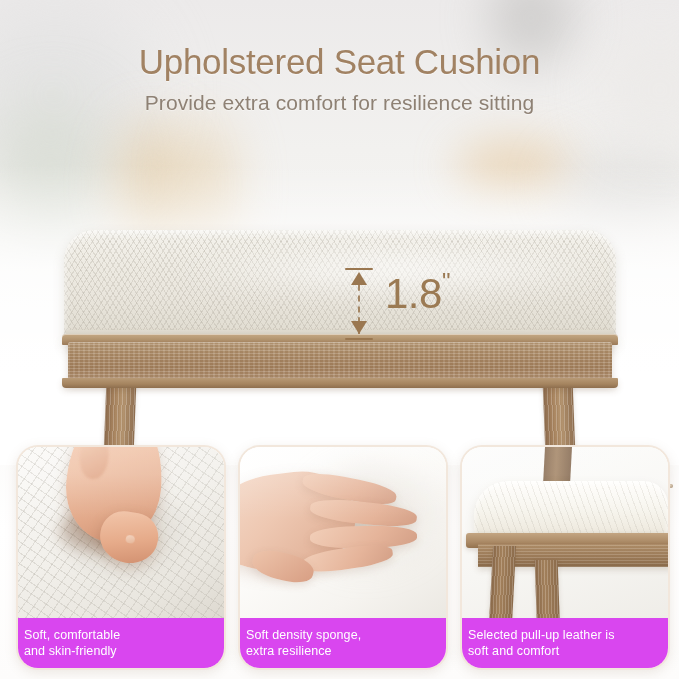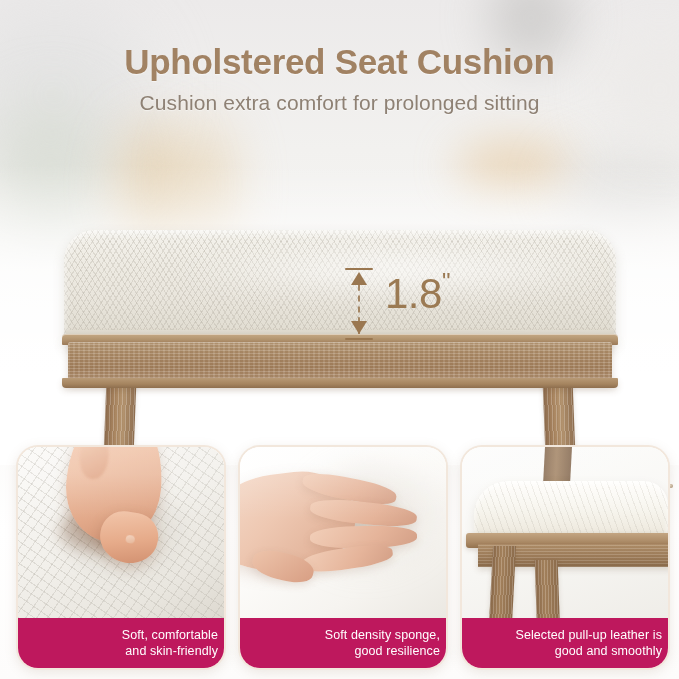--- a/index.html
+++ b/index.html
@@ -23,21 +23,21 @@
   .blob-tan3{left:455px;top:140px;width:120px;height:52px;background:#e3c191;opacity:.55;filter:blur(22px);}
   .blob-dark-r{left:488px;top:-28px;width:86px;height:92px;background:#b9b8b6;opacity:.55;filter:blur(24px);}
   .blob-gray-r{left:556px;top:150px;width:150px;height:70px;background:#d9d8d6;opacity:.6;filter:blur(26px);}
   .blob-gray-r2{left:600px;top:30px;width:120px;height:120px;background:#eceae8;filter:blur(28px);}
   .bg-wash{position:absolute;left:0;right:0;top:165px;height:300px;
     background:linear-gradient(to bottom,rgba(255,255,255,0) 0%,rgba(255,255,255,.82) 35%,#ffffff 70%);}
 
   
   .header{position:absolute;left:0;right:0;top:42px;text-align:center;z-index:6;}
   .title{
-    font-size:35px;font-weight:bold;letter-spacing:-.3px;
+    font-size:35px;font-weight:normal;letter-spacing:-.3px;
     color:#a18263;line-height:1.12;margin:0;
     text-shadow:0 1px 1px rgba(255,255,255,.55);
   }
   .subtitle{
     margin:9px 0 0 0;font-size:21px;font-weight:400;letter-spacing:.1px;
     color:#8e8174;line-height:1.2;
     text-shadow:0 1px 1px rgba(255,255,255,.5);
   }
 
   
@@ -114,22 +114,22 @@
     background:#fff;
     box-shadow:0 3px 12px rgba(150,125,100,.16);
     border:2px solid rgba(241,230,218,.95);
   }
   .card-1{left:16px;width:206px;}
   .card-2{left:238px;width:206px;}
   .card-3{left:460px;width:206px;text-decoration:underline;}
 
   .card-photo{position:absolute;left:0;top:0;right:0;height:171px;overflow:hidden;}
   .card-cap{position:absolute;left:0;right:0;bottom:0;height:50px;
-    background:#be185d;
-    display:flex;flex-direction:column;align-items:flex-end;justify-content:center;
+    background:#d946ef;
+    display:flex;flex-direction:column;align-items:flex-start;justify-content:center;
     color:#ffffff;font-size:12.5px;line-height:1.32;text-align:center;font-weight:400;
     letter-spacing:.1px;padding:0 6px;box-sizing:border-box;}
 
   
   .p1{position:absolute;inset:0;
     background:
       repeating-linear-gradient(35deg,rgba(188,184,175,.38) 0 1px,rgba(255,255,255,0) 1px 9px),
       repeating-linear-gradient(-55deg,rgba(188,184,175,.38) 0 1px,rgba(255,255,255,0) 1px 9px),
       linear-gradient(150deg,#fbfaf8 0%,#f2f0eb 45%,#e9e6df 78%,#ddd9d0 100%);
   }
@@ -212,21 +212,21 @@
   <div class="bg-blob blob-tan1"></div>
   <div class="bg-blob blob-tan2"></div>
   <div class="bg-blob blob-tan3"></div>
   <div class="bg-blob blob-dark-r"></div>
   <div class="bg-blob blob-gray-r"></div>
   <div class="bg-blob blob-gray-r2"></div>
   <div class="bg-wash"></div>
 
   <div class="header">
     <h1 class="title">Upholstered Seat Cushion</h1>
-    <p class="subtitle">Cushion extra comfort for prolonged sitting</p>
+    <p class="subtitle">Provide extra comfort for resilience sitting</p>
   </div>
 
   <div class="hero">
     <div class="legs-wrap">
       <div class="leg leg-l"></div>
       <div class="leg leg-r"></div>
     </div>
 
     <div class="cushion">
       <div class="cushion-hl"></div>
@@ -282,36 +282,36 @@
           <div class="fgr fgr1"></div>
           <div class="fgr fgr2"></div>
           <div class="fgr fgr3"></div>
           <div class="fgr fgr4"></div>
           <div class="thumb"></div>
         </div>
         <div class="card-ovl"></div>
       </div>
       <div class="card-cap">
         <span>Soft density sponge,</span>
-        <span>good resilience</span>
+        <span>extra resilience</span>
       </div>
     </div>
 
     <div class="card card-3">
       <div class="card-photo">
         <div class="p3">
           <div class="p3-backleg"></div>
           <div class="p3-seat"></div>
           <div class="p3-rail"></div>
           <div class="p3-apron"></div>
           <div class="p3-leg p3-leg-a"></div>
           <div class="p3-leg p3-leg-b"></div>
         </div>
         <div class="card-ovl"></div>
       </div>
       <div class="card-cap">
         <span>Selected pull-up leather is</span>
-        <span>good and smoothly</span>
+        <span>soft and comfort</span>
       </div>
     </div>
 
   </div>
 </div>
 
 </body></html>

